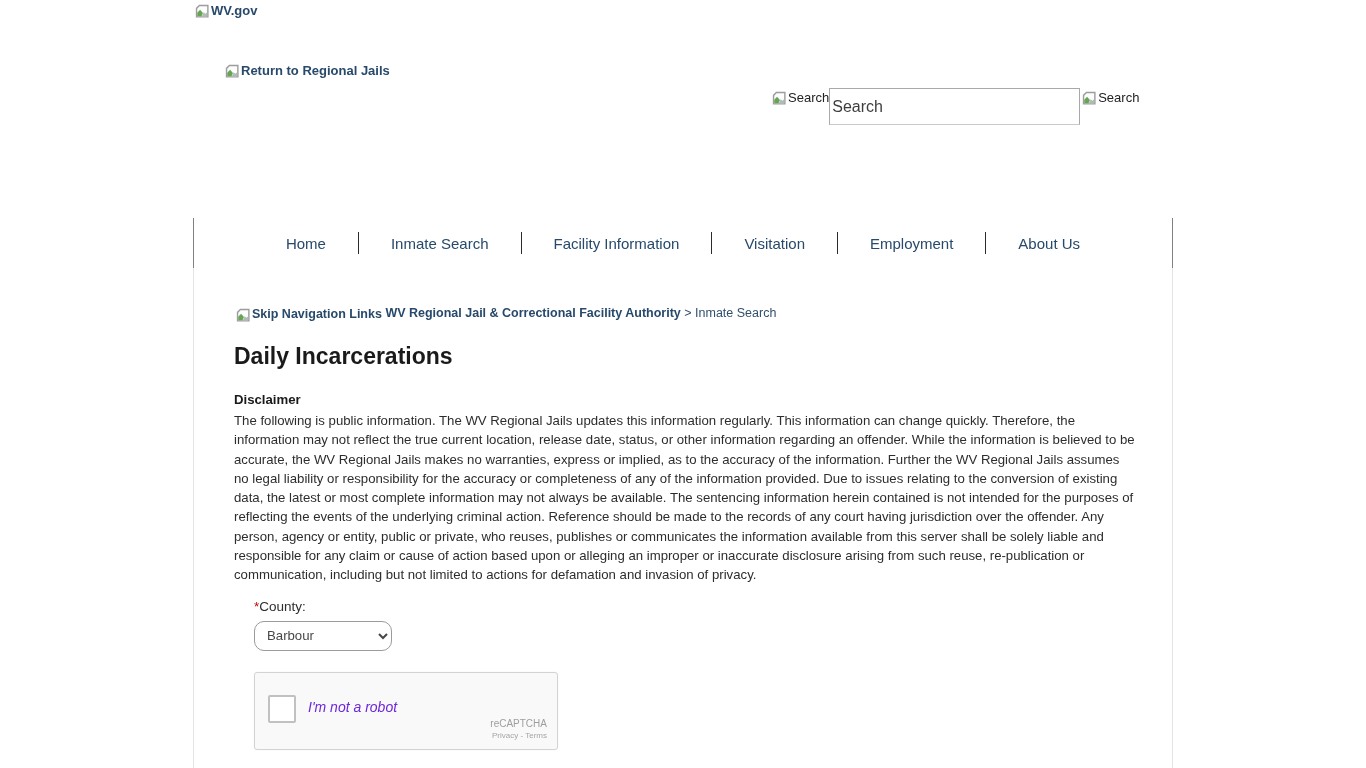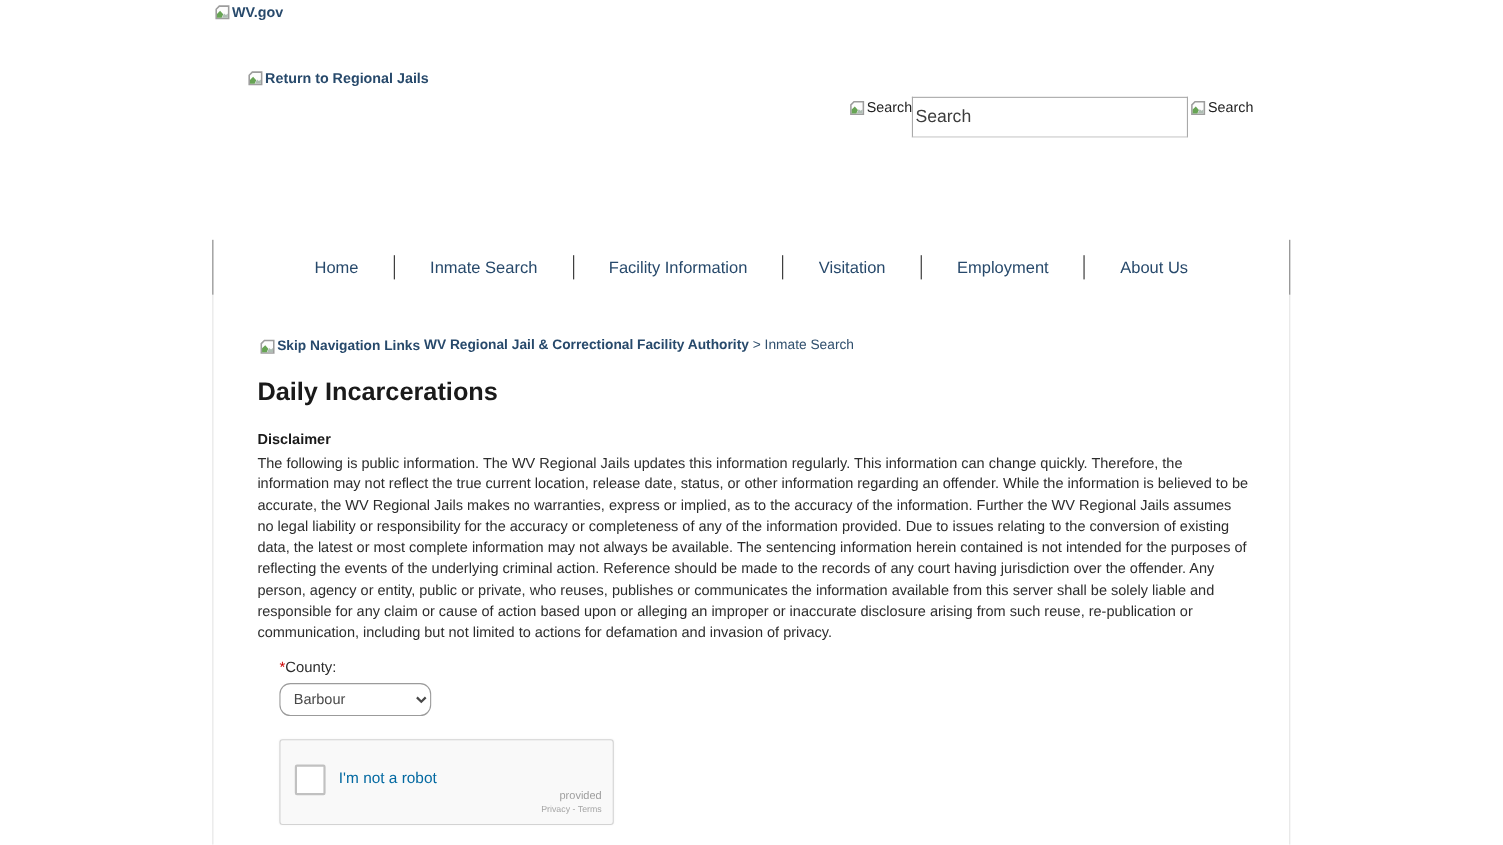--- a/index.html
+++ b/index.html
@@ -52,21 +52,21 @@
   .required-marker { color: #cc0000; }
   .county-select { display: block; margin-top: 6px; width: 124px; height: 28px;
     font-family: "Liberation Sans", sans-serif; font-size: 13.2px; color: #484848;
     border: 1px solid #9b9b9b; border-radius: 10px; background: #ffffff; padding: 0 4px 0 8px; }
 
   .recaptcha { position: relative; margin-top: 21px; width: 302px; height: 76px;
     background: #f9f9f9; border: 1px solid #d3d3d3; border-radius: 3px;
     box-shadow: 0 0 2px rgba(0,0,0,0.05); }
   .recaptcha-checkbox { position: absolute; left: 13px; top: 22px; width: 28px; height: 28px;
     box-sizing: border-box; background: #ffffff; border: 2px solid #c1c1c1; border-radius: 2px; }
-  .recaptcha-label { position: absolute; left: 53px; top: 26px; font-size: 14px; color: #0369a1; }
+  .recaptcha-label { position: absolute; left: 53px; top: 26px; font-size: 14px; color: #6d28d9; font-style: italic; }
   .recaptcha-brand { position: absolute; right: 10px; top: 46px; text-align: right; line-height: 1; }
   .recaptcha-brand .brand-name { font-size: 10px; color: #9e9e9e; display: block; }
   .recaptcha-brand .brand-links { font-size: 8px; color: #a5a5a5; display: block; margin-top: 3px; }
   .recaptcha-brand .brand-links a { color: #a5a5a5; }
 </style>
 </head>
 <body>
 
 <div class="page">
 
@@ -152,20 +152,20 @@
         <span class="required-marker">*</span><span>County:</span>
       </div>
       <select class="county-select">
         <option>Barbour</option>
       </select>
 
       <div class="recaptcha">
         <div class="recaptcha-checkbox"></div>
         <div class="recaptcha-label">I'm not a robot</div>
         <div class="recaptcha-brand">
-          <span class="brand-name">provided</span>
+          <span class="brand-name">reCAPTCHA</span>
           <span class="brand-links"><a href="#">Privacy</a> <span>-</span> <a href="#">Terms</a></span>
         </div>
       </div>
     </div>
 
   </div>
 </div>
 
 </body></html>

